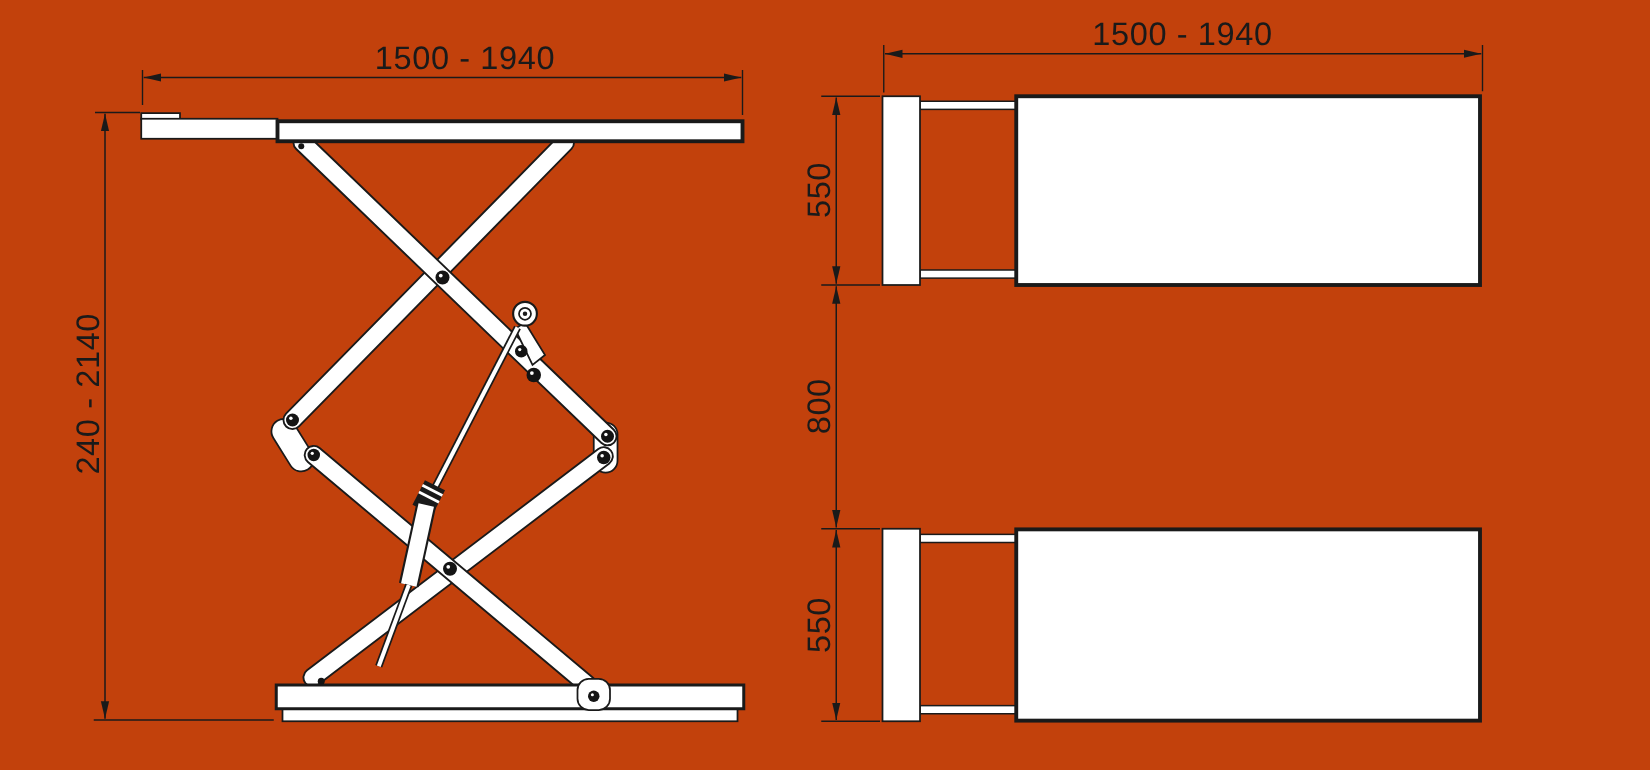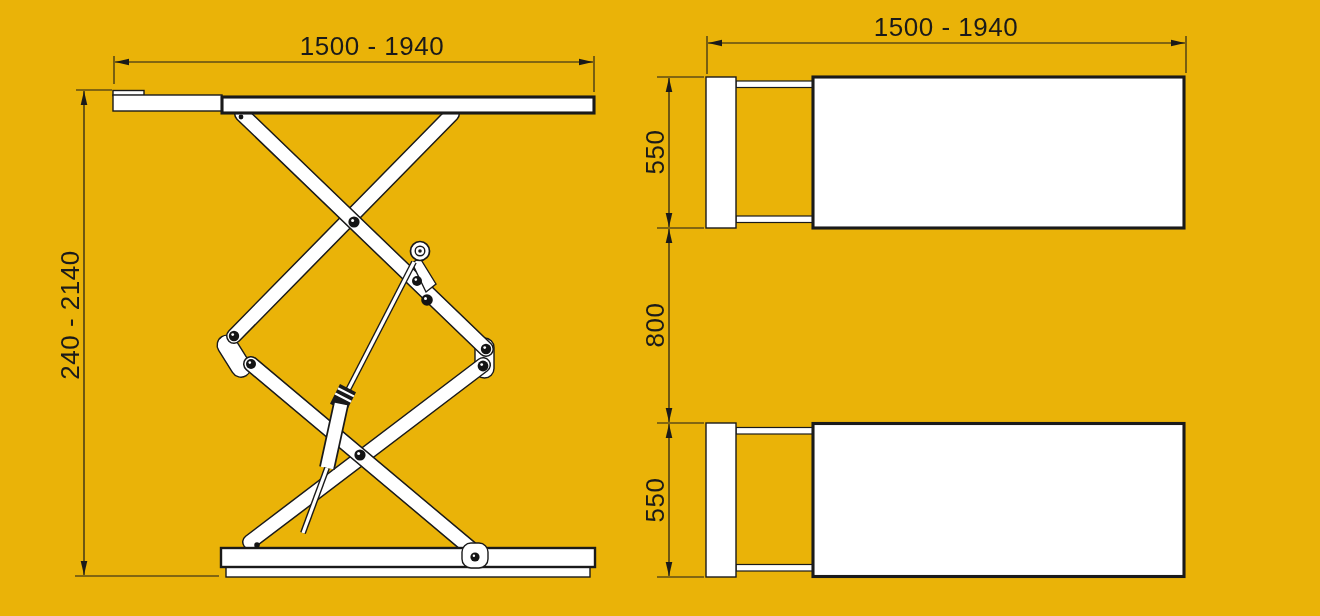--- a/index.html
+++ b/index.html
@@ -4,21 +4,21 @@
 <style>
   html, body {
     margin: 0;
     padding: 0;
     background: #ffffff;
   }
   .stage {
     position: relative;
     width: 1320px;
     height: 616px;
-    background: #eab308;
+    background: #c2410c;
     overflow: hidden;
   }
   svg { display: block; }
   .dim-line {
     stroke: #1a1a1a;
     stroke-width: 1.2;
     fill: none;
   }
   .ext-line {
     stroke: #1a1a1a;

